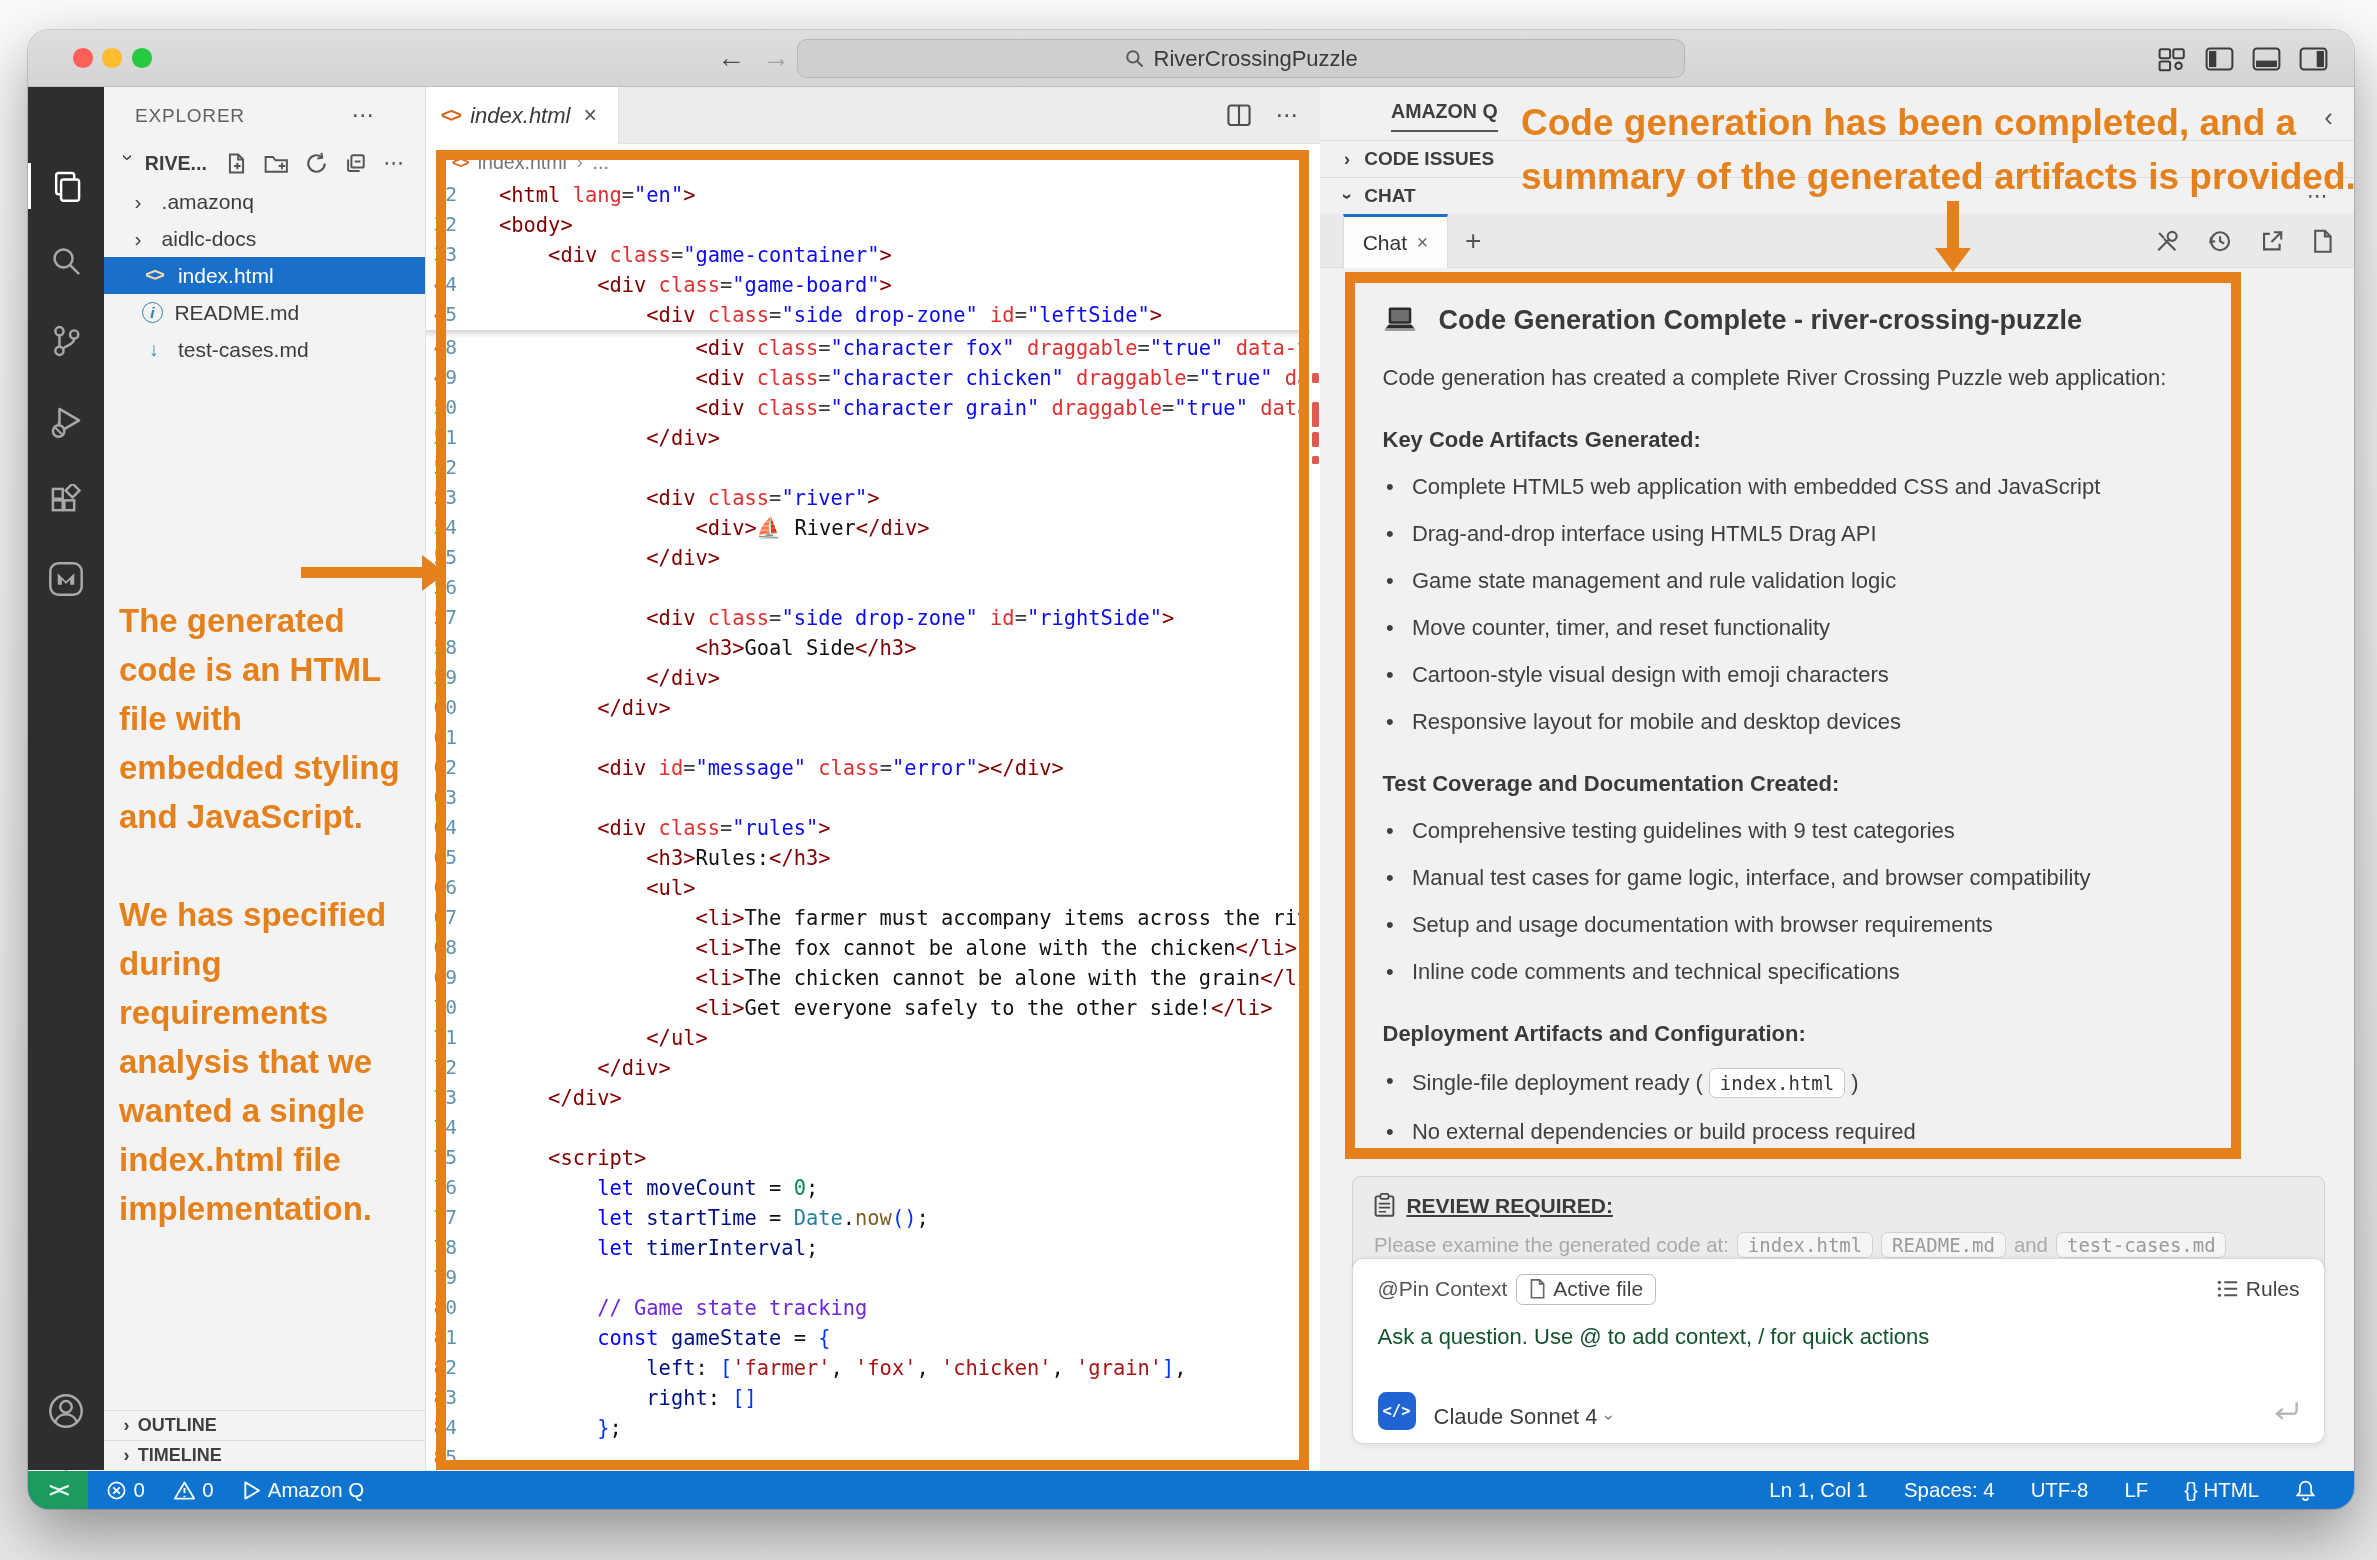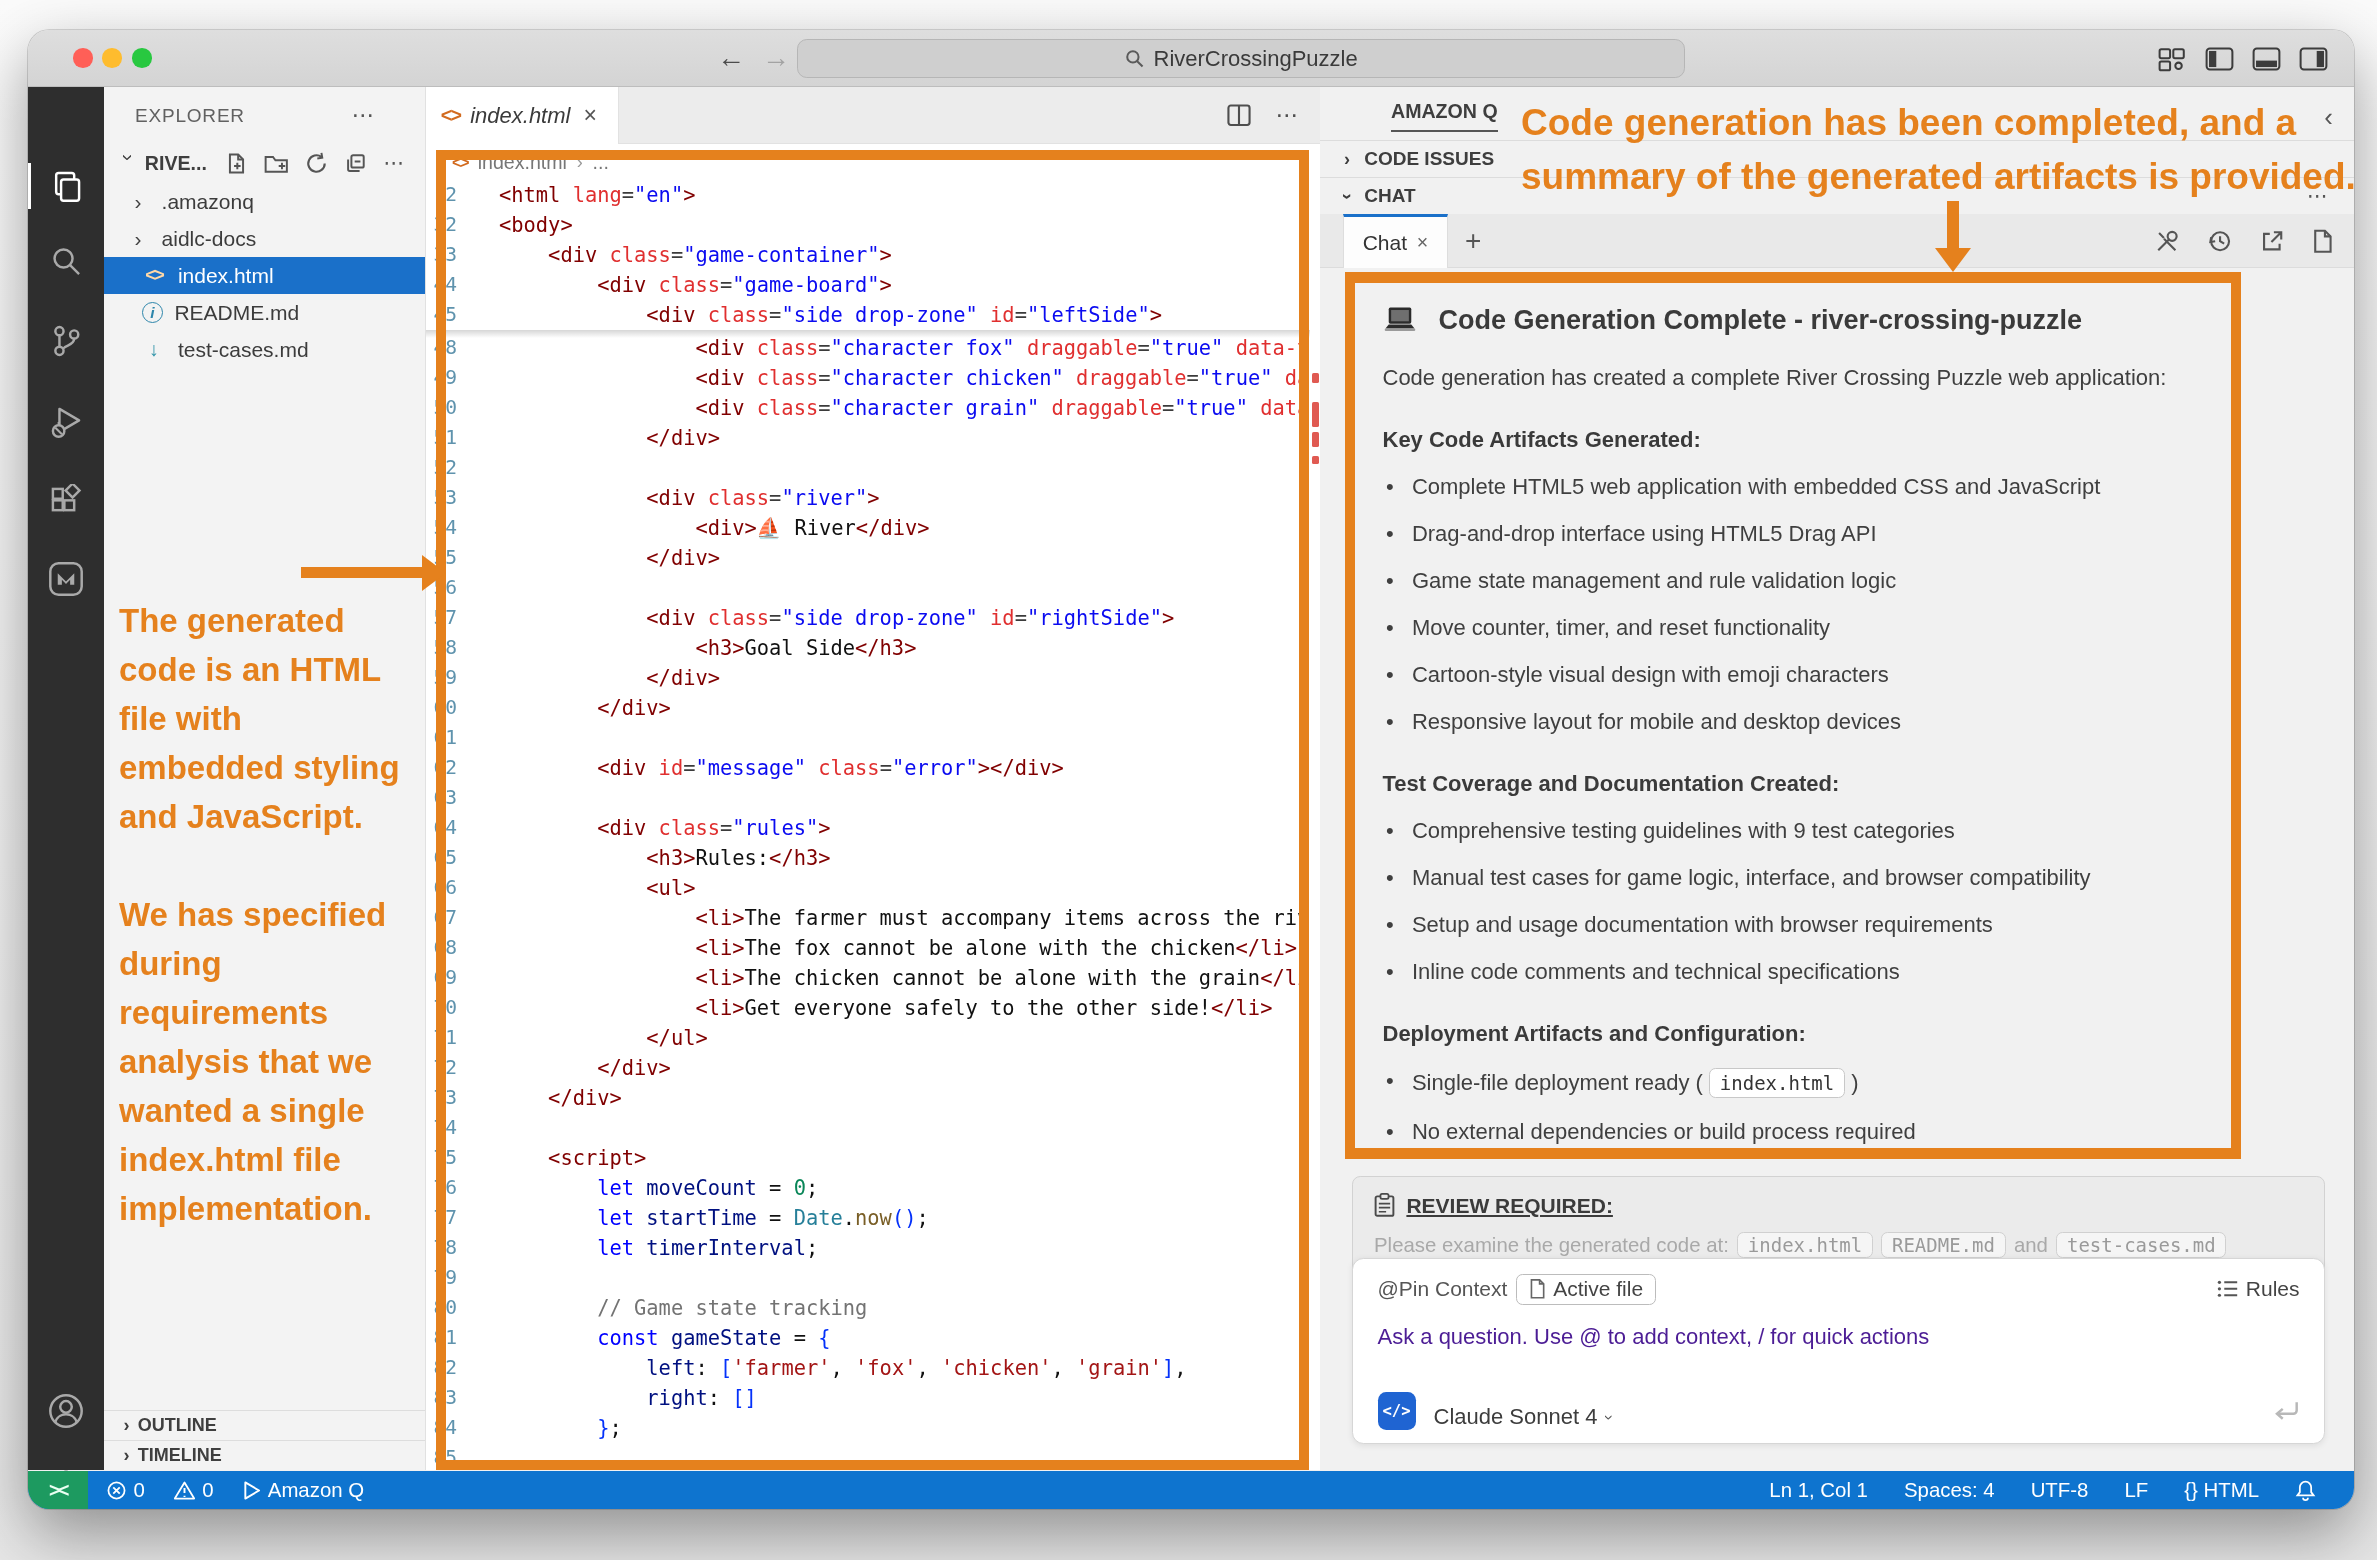--- a/index.html
+++ b/index.html
@@ -63,21 +63,21 @@
   .bc-sep{color:#999;font-size:18px;}
   .codewrap{position:absolute;left:0;top:93px;right:11.4px;bottom:0;overflow:hidden;
        font-family:"DejaVu Sans Mono","Liberation Mono",monospace;font-size:20.4px;}
   .cline{display:flex;height:30px;line-height:30px;white-space:pre;}
   .ln{width:52px;text-align:right;padding-right:21px;color:#5f93ad;flex:none;font-size:19.6px;}
   .lc{padding-left:21px;}
   .sticky{position:relative;background:#fff;}
   .sticky::after{content:'';position:absolute;left:0;right:0;bottom:-8.2px;height:8.2px;background:linear-gradient(rgba(0,0,0,.16),transparent);}
   .lines{margin-top:3.3px;}
   .tk-t{color:#800000;} .tk-a{color:#e02f2f;} .tk-o{color:#3b3b3b;} .tk-v{color:#0b0bf0;} .tk-x{color:#111;}
-  .tk-k{color:#0000ff;} .tk-w{color:#001080;} .tk-n{color:#098658;} .tk-s{color:#a31515;} .tk-c{color:#737373;margin-top:16px;}
+  .tk-k{color:#0000ff;} .tk-w{color:#001080;} .tk-n{color:#098658;} .tk-s{color:#a31515;} .tk-c{color:#6d28d9;margin-top:16px;}
   .tk-cl{color:#267f99;} .tk-f{color:#795e26;} .tk-b{color:#0431fa;}
   .ruler-mark{position:absolute;width:7.4px;border-radius:1.6px;background:#e05a52;}
   
   .qpanel{position:absolute;left:1292px;top:57px;width:1034px;height:1383px;background:#f1f1f1;}
   .qp-title{position:absolute;left:71px;top:13px;font-size:19.6px;font-weight:bold;color:#3e3e3e;padding-bottom:6.5px;border-bottom:2.5px solid #565656;}
   .qp-collapse{position:absolute;right:21px;top:14.7px;font-size:26px;color:#555;}
   .qp-row{position:absolute;left:0;right:0;height:37px;border-top:0.8px solid #dcdcdc;display:flex;align-items:center;gap:8.2px;padding-left:18px;
         font-size:19px;font-weight:bold;color:#3e3e3e;}
   .qp-row .chev{font-size:18px;color:#3e3e3e;width:18px;text-align:center;}
   .qp-row .chev.open{transform:rotate(90deg);}
@@ -101,21 +101,21 @@
   .review{position:absolute;left:32px;top:908px;width:973px;height:123px;background:#ebebeb;border:0.8px solid #d2d2d2;border-radius:8.2px;
         padding:16.3px 21px;z-index:1;}
   .rev-h{display:flex;align-items:center;gap:11.4px;font-size:21px;font-weight:bold;color:#3b3b3b;text-decoration:underline;}
   .rev-body{margin-top:14.7px;font-size:20.4px;color:#a9a9a9;display:flex;align-items:center;gap:8.2px;flex-wrap:nowrap;white-space:nowrap;}
   .rev-body .chip{background:#f5f5f5;border-color:#d0d0d0;color:#9a9a9a;}
   .inputcard{position:absolute;left:32px;top:990px;width:973px;height:186px;background:#fff;border:0.8px solid #d6d6d6;border-radius:11.4px;
         box-shadow:0 1.6px 6.5px rgba(0,0,0,.08);z-index:2;padding:14.7px 24.5px;}
   .in-row1{display:flex;align-items:center;gap:9px;font-size:21px;color:#555;}
   .af-chip{display:flex;align-items:center;gap:8.2px;border:0.8px solid #bcbcbc;border-radius:6.5px;padding:2.5px 11.4px;color:#444;}
   .rules{margin-left:auto;display:flex;align-items:center;gap:8.2px;color:#444;}
-  .in-ph{margin-top:19.6px;font-size:22px;color:#4c1d95;}
+  .in-ph{margin-top:19.6px;font-size:22px;color:#14532d;}
   .in-row3{position:absolute;left:24.5px;right:24.5px;bottom:13px;display:flex;align-items:center;gap:18px;}
   .modelsq{width:38px;height:38px;border-radius:8.2px;background:#1f64d2;color:#fff;display:flex;align-items:center;justify-content:center;
         font-size:15.5px;font-weight:bold;font-family:"DejaVu Sans Mono",monospace;}
   .modelname{font-size:22px;color:#3d3d3d;display:flex;align-items:center;gap:9.8px;margin-top:13px;}
   .modelname .chev{font-size:16.3px;color:#555;transform:rotate(90deg);display:inline-block;}
   .send{margin-left:auto;color:#b8b8b8;}
   
   .statusbar{position:absolute;left:0;bottom:0;width:100%;height:38px;background:var(--status);color:#fff;font-size:20.4px;}
   .remote{position:absolute;left:0;top:0;width:60px;height:38px;background:var(--remote);border-radius:0 0 0 21px;
         display:flex;align-items:center;justify-content:center;color:#eafff2;font-weight:bold;font-size:19.6px;letter-spacing:-2.5px;}

